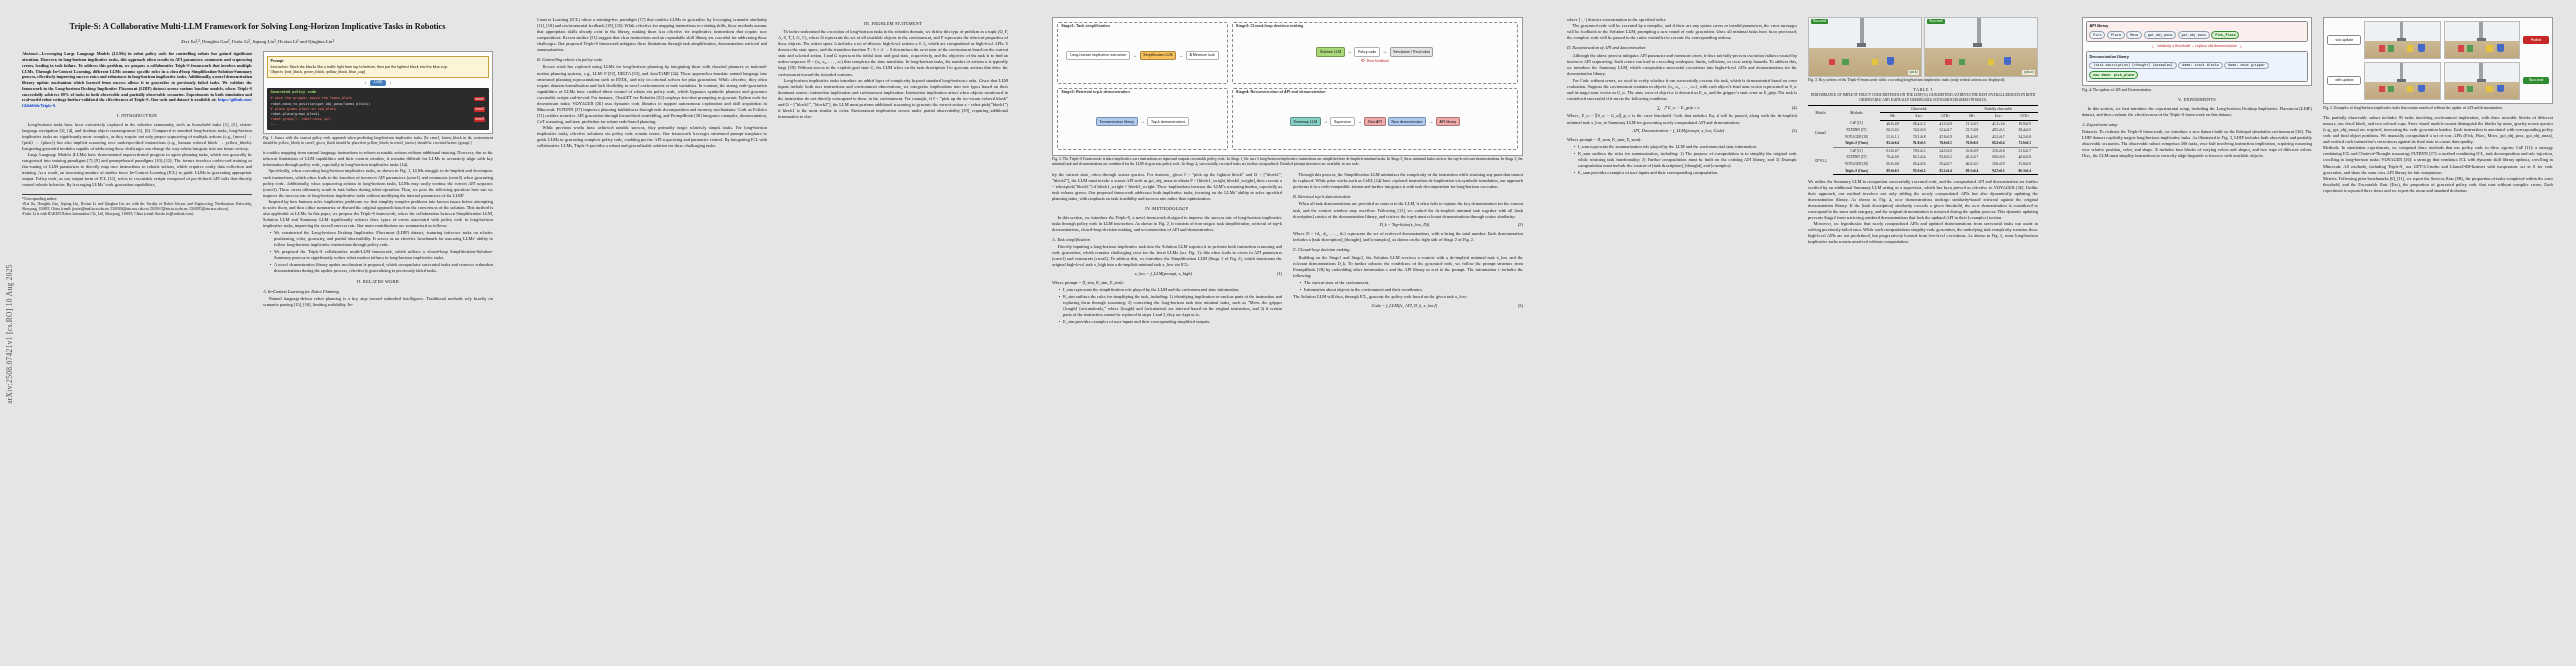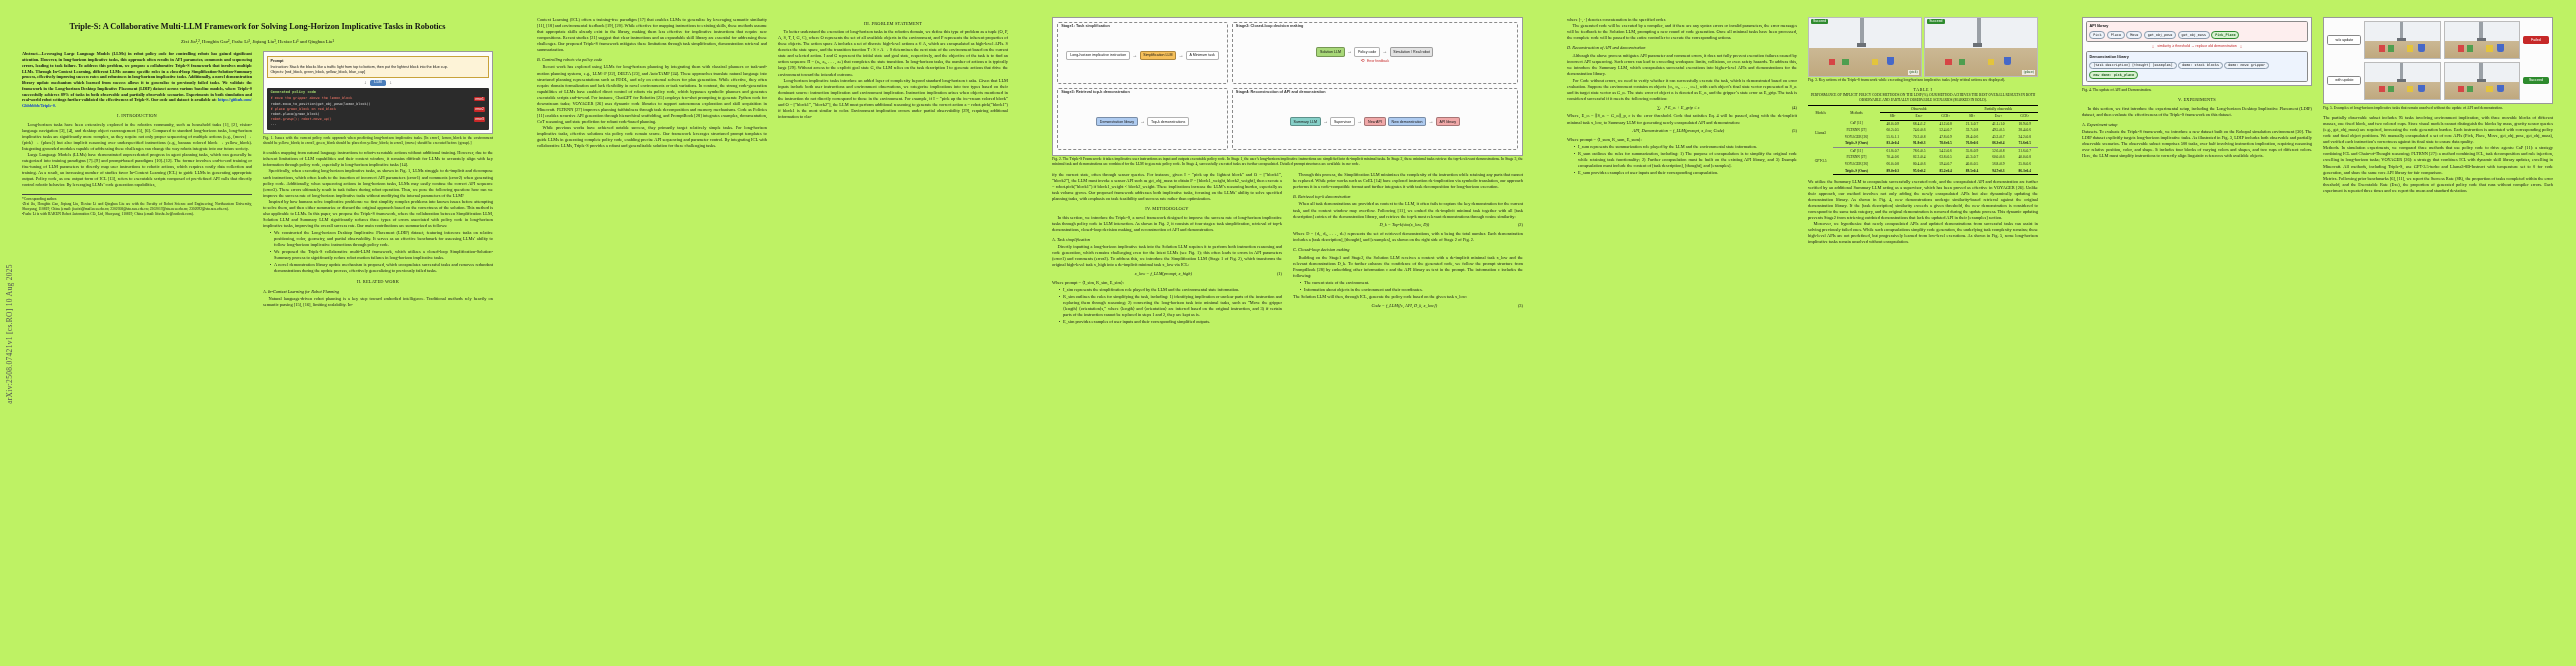--- a/index.html
+++ b/index.html
@@ -1,17 +1,17 @@
 <!DOCTYPE html>
 <html style="font-size:9px"><head>
 <meta charset="utf-8">
 <style>
   html,body{margin:0;padding:0;background:#fff;}
   body{width:2576px;height:667px;overflow:hidden;}
-  .spread{position:relative;width:2576px;height:667px;background:#bef264;
+  .spread{position:relative;width:2576px;height:667px;background:#e5e5e5;
           font-family:"Liberation Serif","DejaVu Serif",serif;color:#141414;}
   .pages{display:flex;height:100%;}
   .page{width:515px;height:667px;box-sizing:border-box;padding:16.7px 22px 13.3px;overflow:hidden;flex:none;}
   .page-top{margin-bottom:4.4px;}
   .cols{display:flex;gap:11px;}
   .col{flex:1;min-width:0;font-size:4.4px;line-height:1.37;text-align:justify;overflow:hidden;}
 
   .arxiv{position:absolute;top:50%;left:9px;transform:translate(-50%,-50%) rotate(-90deg);
          white-space:nowrap;font-size:7.5px;color:#555;letter-spacing:0.3px;z-index:5;}
 

